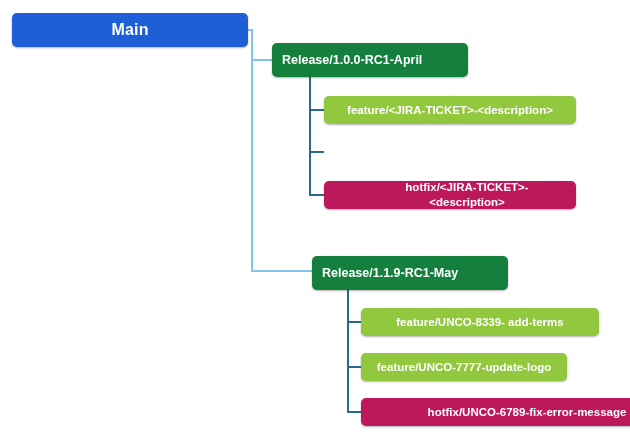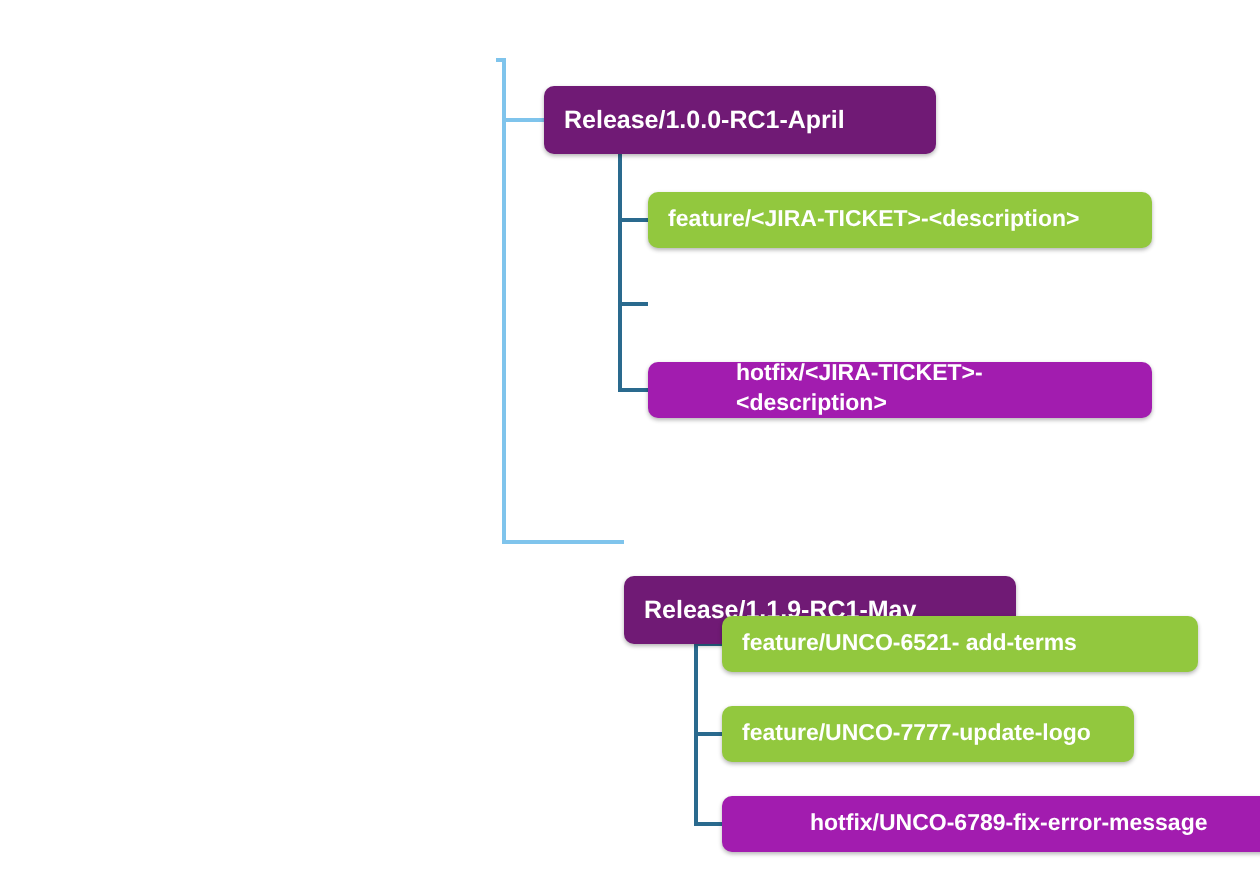--- a/index.html
+++ b/index.html
@@ -47,42 +47,43 @@
     justify-content: center;
   }
   .n-root .node-label {
     text-align: center;
     font-size: 16px;
     font-weight: bold;
     letter-spacing: 0.2px;
   }
   
   .n-release {
-    background: #701a75;
+    background: #15803d;
     height: 34px;
     padding: 0 10px;
   }
   .n-release .node-label {
     font-size: 12.5px;
     font-weight: bold;
   }
   .n-rel-1 { left: 272px; top: 43px;  width: 196px; }
-  .n-rel-2 { left: 312px; top: 256px; width: 196px; margin-top: 32px; }
+  .n-rel-2 { left: 312px; top: 256px; width: 196px; }
   
   .n-leaf {
     padding: 6px 10px;
     min-height: 28px;
+    text-align: center;
   }
   .n-leaf .node-label {
     font-size: 11.5px;
     font-weight: bold;
     line-height: 15px;
   }
   .c-feature { background: #92c83e; }
-  .c-hotfix  { background: #a21caf; padding-left: 44px; }
+  .c-hotfix  { background: #be185d; padding-left: 44px; }
 
   .n-f1  { left: 324px; top: 96px;  width: 252px; height: 28px; }
   .n-f2  { left: 324px; top: 132px; width: 252px; height: 41px; }
   .n-h1  { left: 324px; top: 181px; width: 252px; height: 28px; }
 
   .n-f3  { left: 361px; top: 308px; width: 238px; height: 28px; }
   .n-f4  { left: 361px; top: 353px; width: 206px; height: 28px; }
   .n-h2  { left: 361px; top: 398px; width: 298px; height: 28px; }
 </style>
 </head>
@@ -103,40 +104,43 @@
       <path d="M310 152 V195 H324"></path>
     </g>
 
     <g fill="none" stroke="#2a6a8e" stroke-width="2">
       <path d="M348 290 V322 H361"></path>
       <path d="M348 322 V367 H361"></path>
       <path d="M348 367 V412 H361"></path>
     </g>
   </svg>
 
+  <div class="node n-root">
+    <span class="node-label">Main</span>
+  </div>
 
   <div class="node n-release n-rel-1">
     <span class="node-label">Release/1.0.0-RC1-April</span>
   </div>
 
   <div class="node n-leaf c-feature n-f1">
     <span class="node-label">feature/&lt;JIRA-TICKET&gt;-&lt;description&gt;</span>
   </div>
 
 
   <div class="node n-leaf c-hotfix n-h1">
     <span class="node-label">hotfix/&lt;JIRA-TICKET&gt;-&lt;description&gt;</span>
   </div>
 
   <div class="node n-release n-rel-2">
     <span class="node-label">Release/1.1.9-RC1-May</span>
   </div>
 
   <div class="node n-leaf c-feature n-f3">
-    <span class="node-label">feature/UNCO-6521- add-terms</span>
+    <span class="node-label">feature/UNCO-8339- add-terms</span>
   </div>
 
   <div class="node n-leaf c-feature n-f4">
     <span class="node-label">feature/UNCO-7777-update-logo</span>
   </div>
 
   <div class="node n-leaf c-hotfix n-h2">
     <span class="node-label">hotfix/UNCO-6789-fix-error-message</span>
   </div>
 

